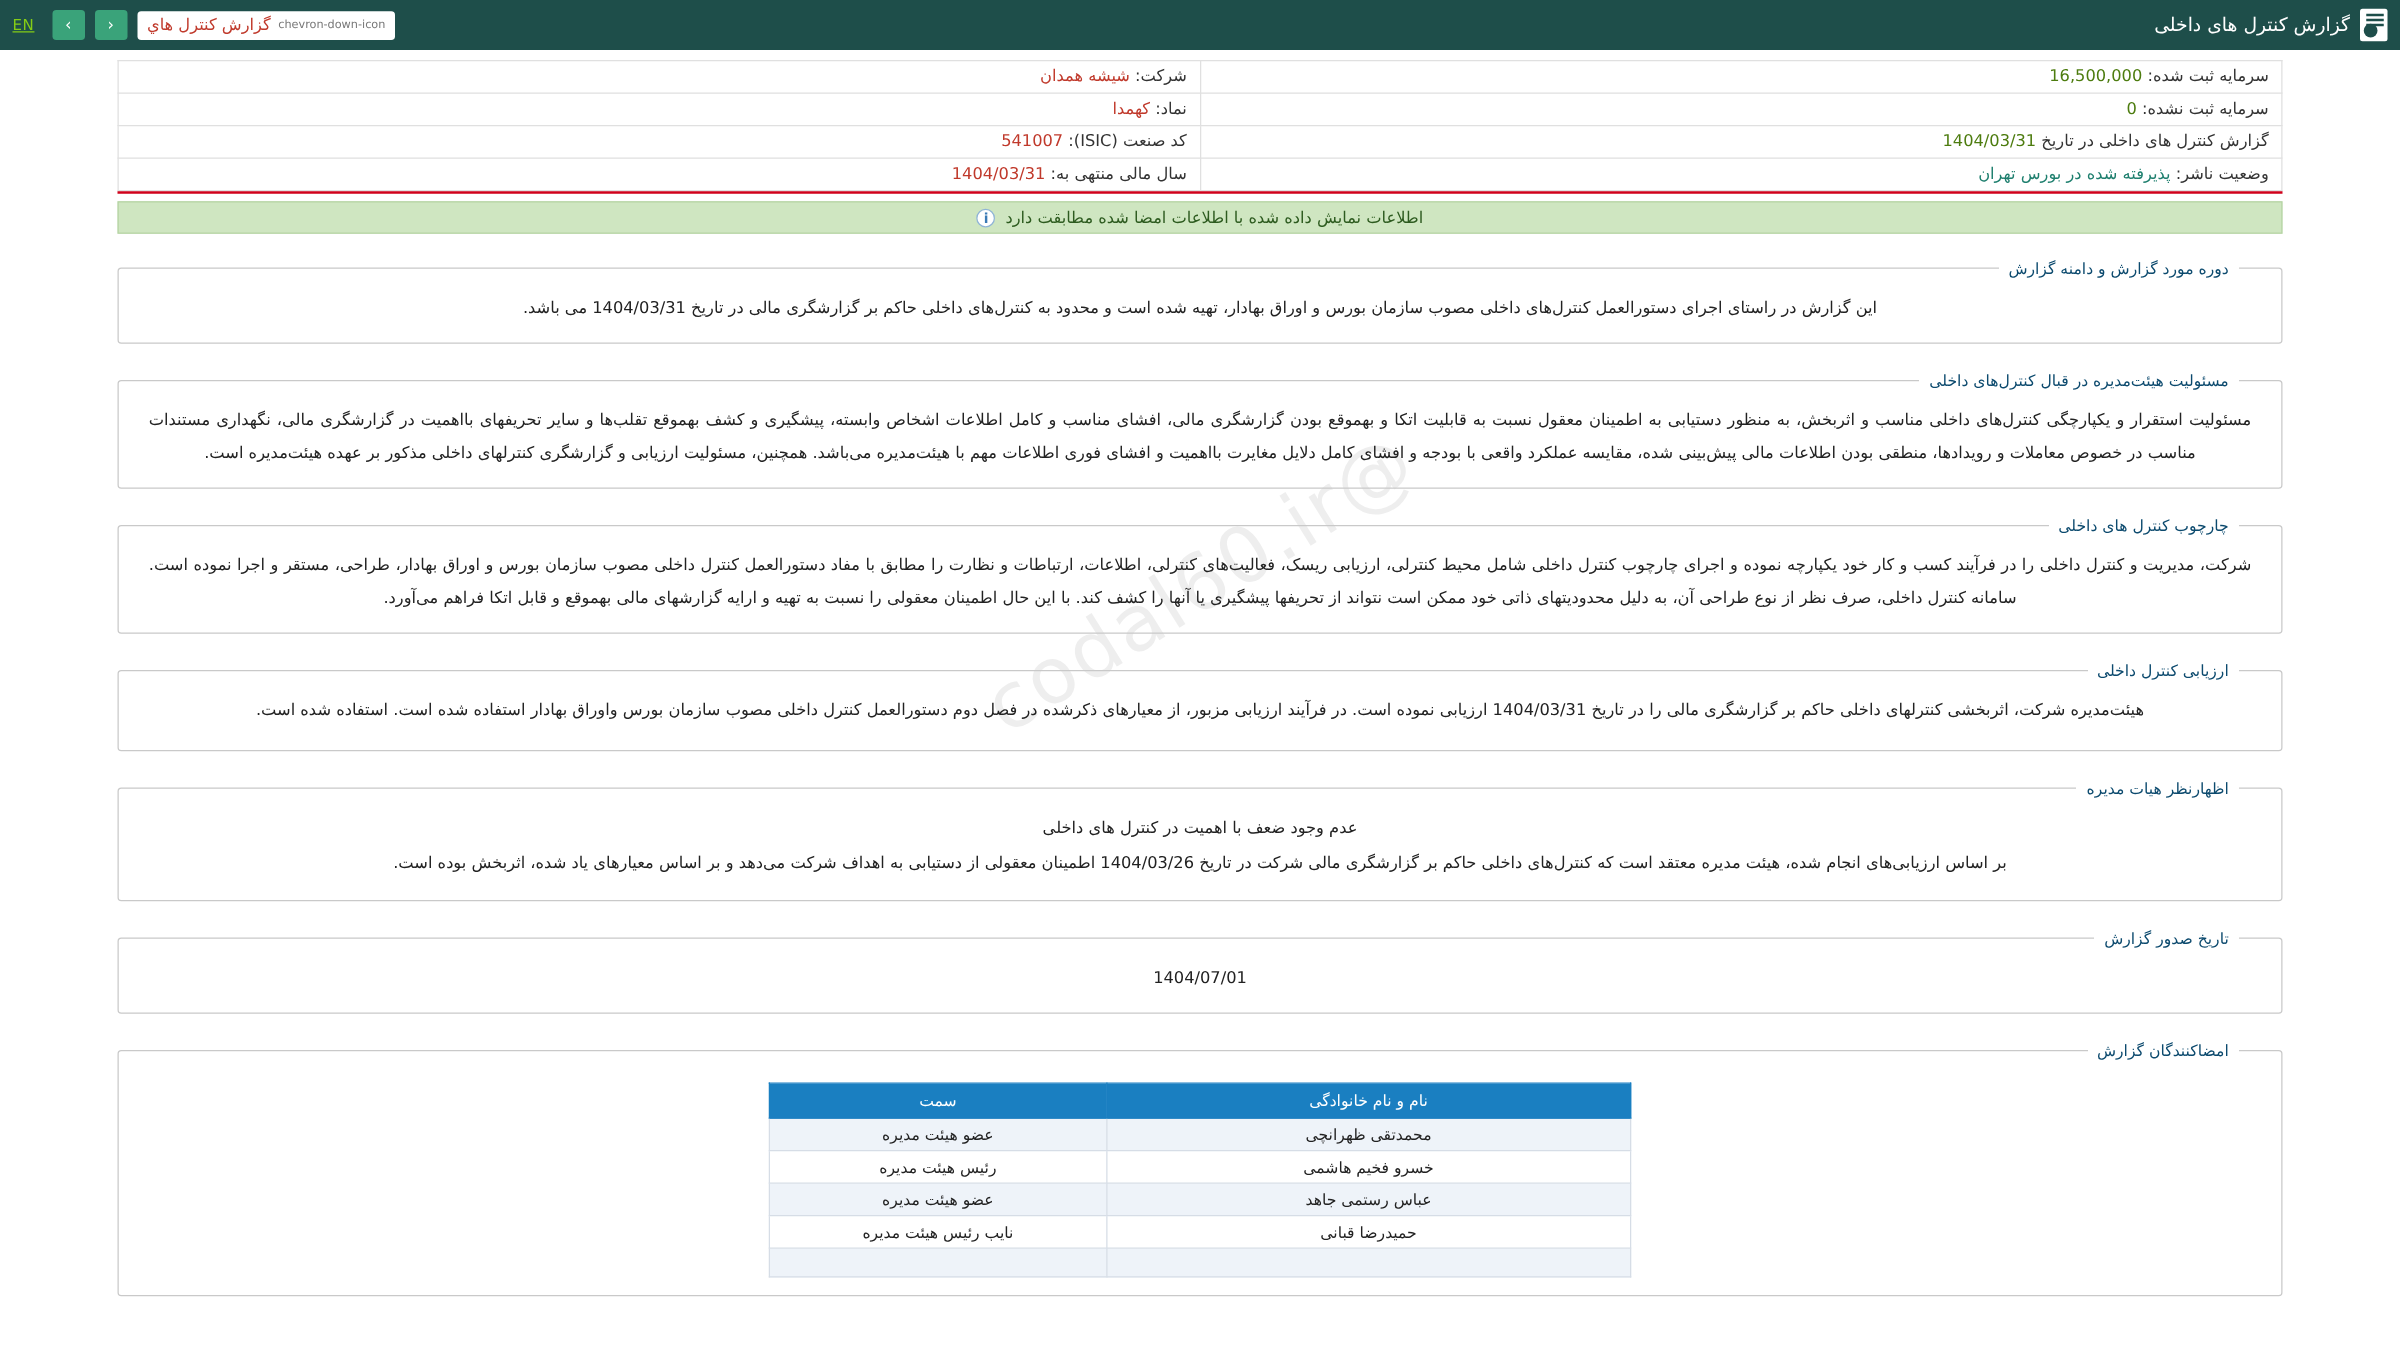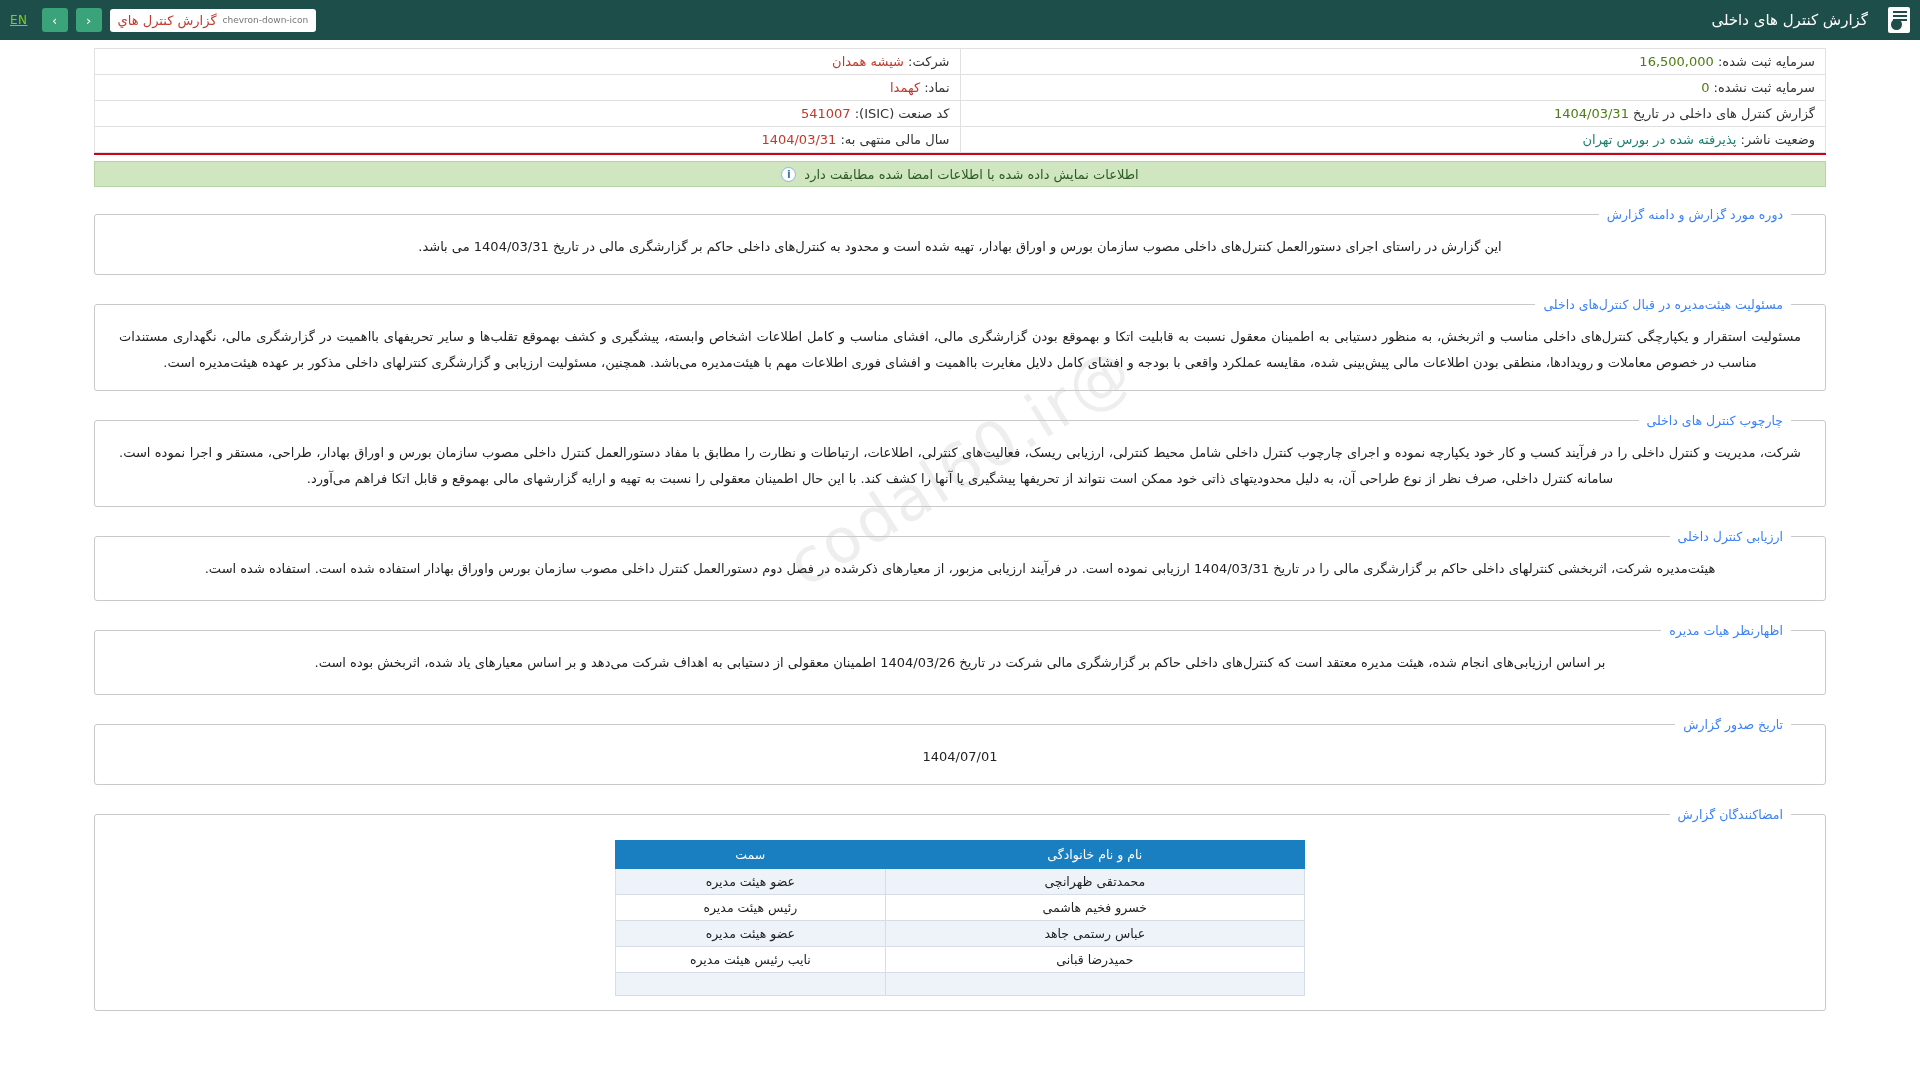--- a/index.html
+++ b/index.html
@@ -20,21 +20,21 @@
     color: #ffffff;
     display: flex;
     align-items: center;
     justify-content: space-between;
     padding: 0 10px;
     position: relative;
   }
   .topbar-right {
     display: flex;
     align-items: center;
-    gap: 20px;
+    gap: 8px;
   }
   .doc-icon {
     width: 22px; height: 26px;
     background: #ffffff;
     border-radius: 2px;
     position: relative;
     display: inline-block;
   }
   .doc-icon::after {
     content: "";
@@ -160,21 +160,21 @@
   }
   fieldset.card {
     border: 1px solid #c9c9c9;
     border-radius: 3px;
     margin: 0 0 22px 0;
     padding: 12px 24px 14px 24px;
     background: transparent;
   }
   fieldset.card legend {
     font-size: 12.5px;
-    color: #3b82f6;
+    color: #0c4a6e;
     padding: 0 8px;
     margin-right: 10px;
   }
   .body-text {
     font-size: 13px;
     line-height: 2.0;
     color: #222;
     text-align: justify;
     text-align-last: center;
   }
@@ -325,20 +325,21 @@
   </fieldset>
 
   <fieldset class="card card-tall">
     <legend>ارزیابی کنترل داخلی</legend>
     <div class="body-text">هیئت‌مدیره شرکت، اثربخشی کنترلهای داخلی حاکم بر گزارشگری مالی را در تاریخ 1404/03/31 ارزیابی نموده است. در فرآیند ارزیابی مزبور، از معیارهای ذکرشده در فصل دوم دستورالعمل کنترل داخلی مصوب سازمان بورس واوراق بهادار استفاده شده است. استفاده شده است.</div>
   </fieldset>
 
   <fieldset class="card card-tall">
     <legend>اظهارنظر هیات مدیره</legend>
     <div class="body-text center">
+      <p>عدم وجود ضعف با اهمیت در کنترل های داخلی</p>
       <p>بر اساس ارزیابی‌های انجام شده، هیئت مدیره معتقد است که کنترل‌های داخلی حاکم بر گزارشگری مالی شرکت در تاریخ 1404/03/26 اطمینان معقولی از دستیابی به اهداف شرکت می‌دهد و بر اساس معیارهای یاد شده، اثربخش بوده است.</p>
     </div>
   </fieldset>
 
   <fieldset class="card date-card">
     <legend>تاریخ صدور گزارش</legend>
     <div class="body-text center">1404/07/01</div>
   </fieldset>
 
   <fieldset class="card">

